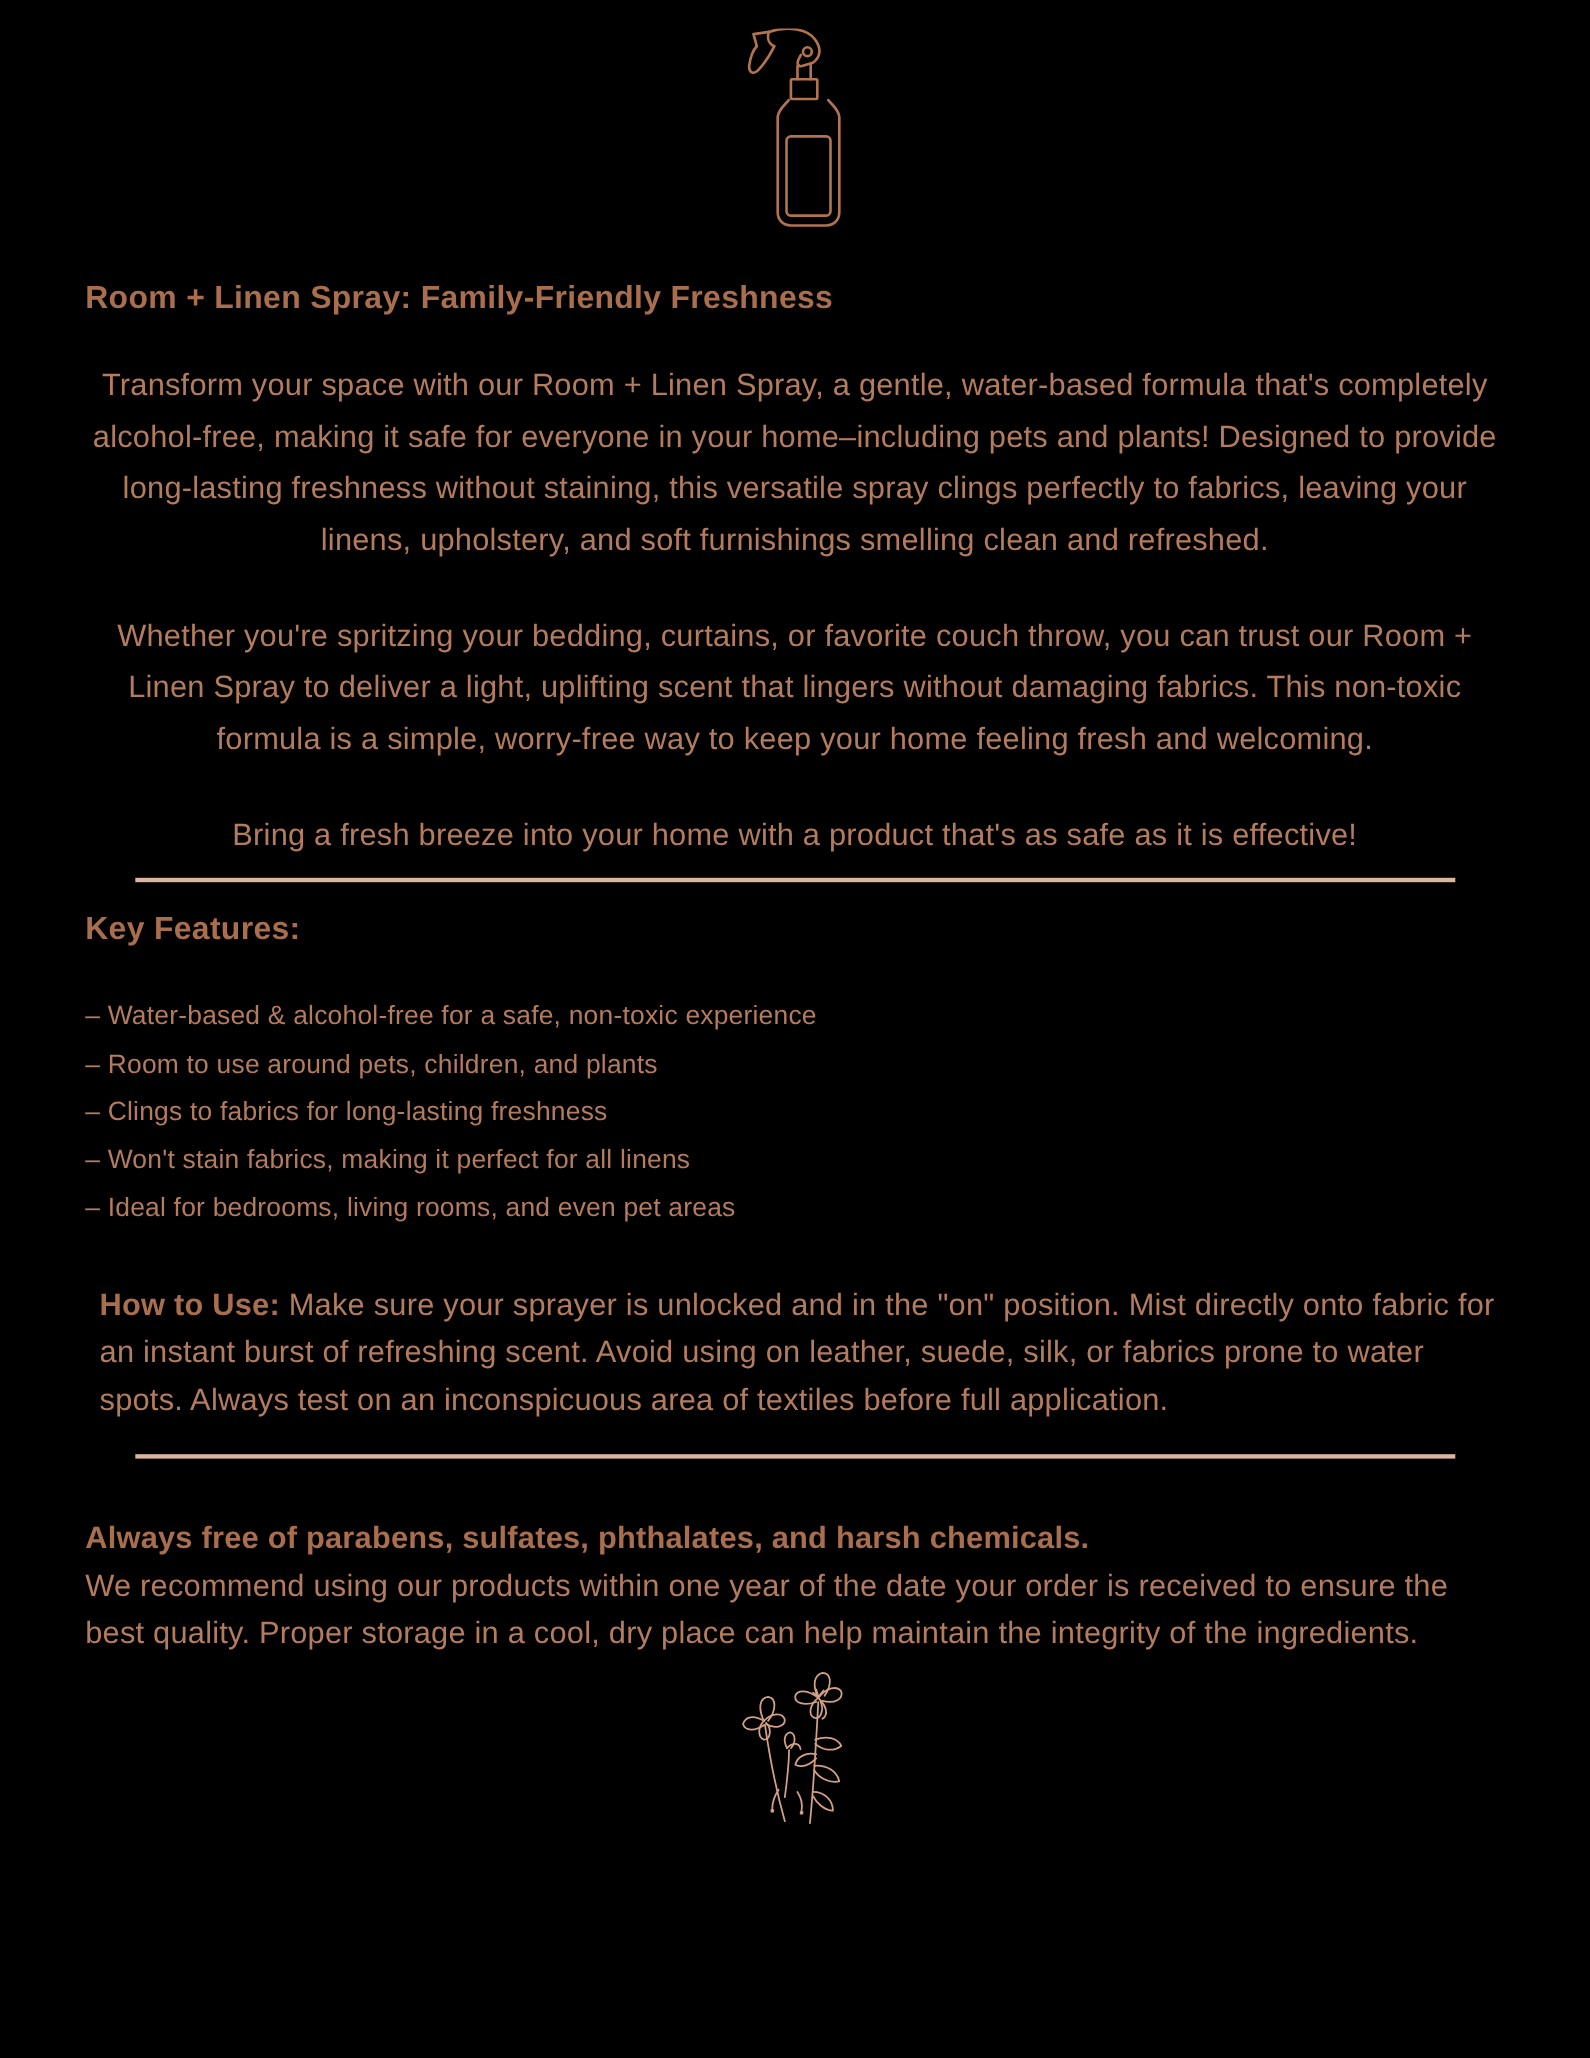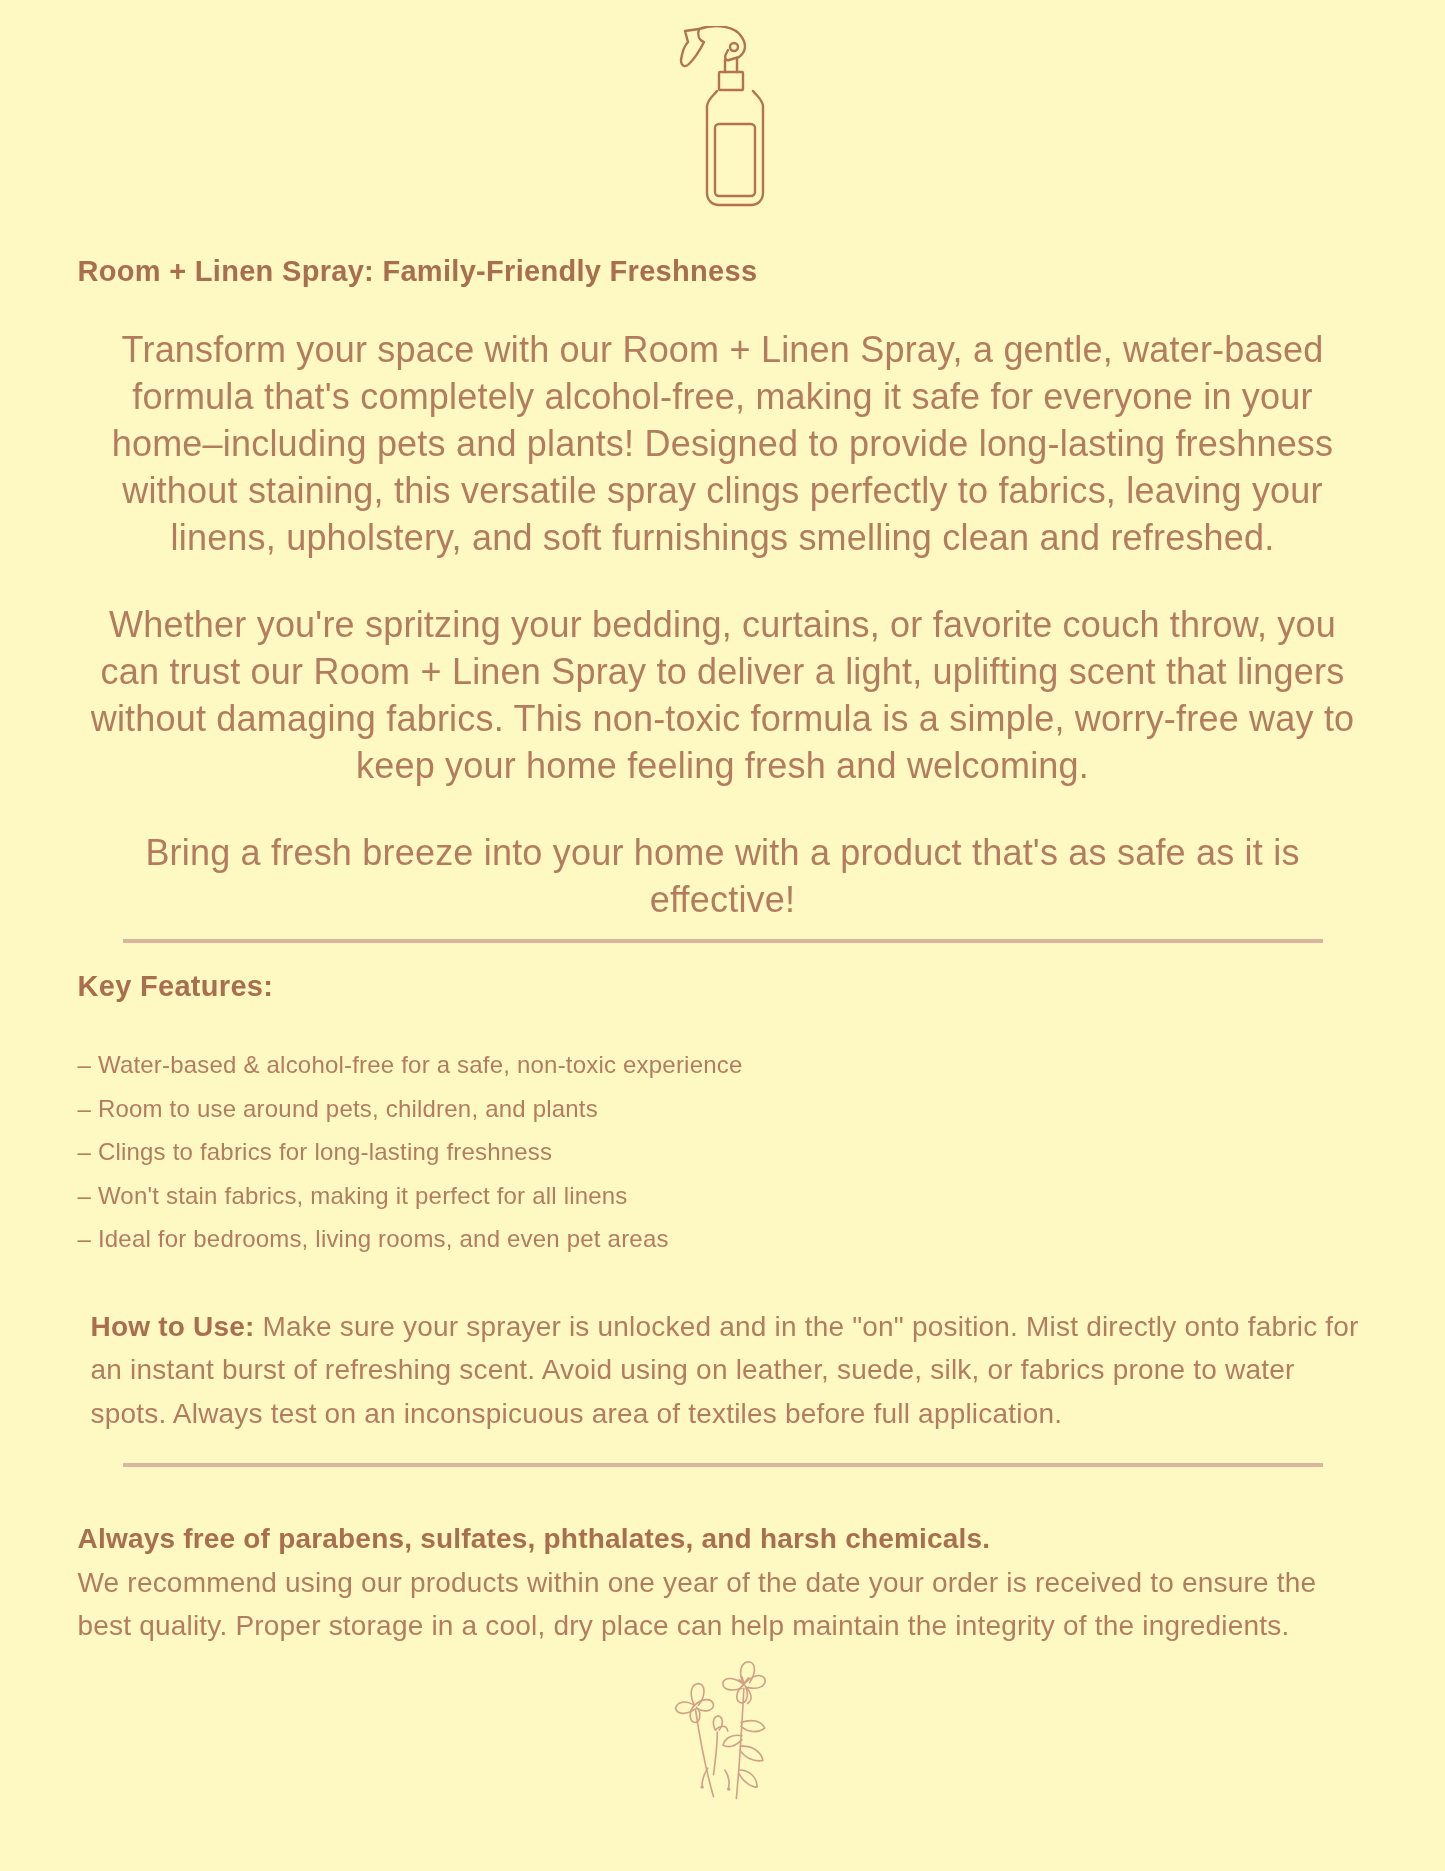--- a/index.html
+++ b/index.html
@@ -1,18 +1,18 @@
 <!DOCTYPE html>
 <html><head>
 <meta charset="utf-8">
 <style>
   html,body{margin:0;padding:0;}
   .page{
     width:1445px;height:1871px;
-    background:#fef9c3;
+    background:#000000;
     font-family:"Liberation Sans", sans-serif;
     color:#b47c5f;
     position:relative;
     overflow:hidden;
     box-sizing:border-box;
   }
   .content{
     width:1290px;
     margin:0 auto;
     box-sizing:border-box;
@@ -31,21 +31,21 @@
     font-size:29px;
     font-weight:bold;
     color:#a96e4e;
     letter-spacing:.3px;
     line-height:34px;
   }
   .intro p{
     margin:40px auto 0;
     max-width:1290px;
     text-align:center;
-    font-size:36px;
+    font-size:28px;
     line-height:47px;
     letter-spacing:.2px;
   }
   .intro p:first-child{margin-top:38px;}
   .divider{
     height:4px;
     width:1200px;
     margin:16px auto 0;
     background:#dcb5a1;
     border:none;

